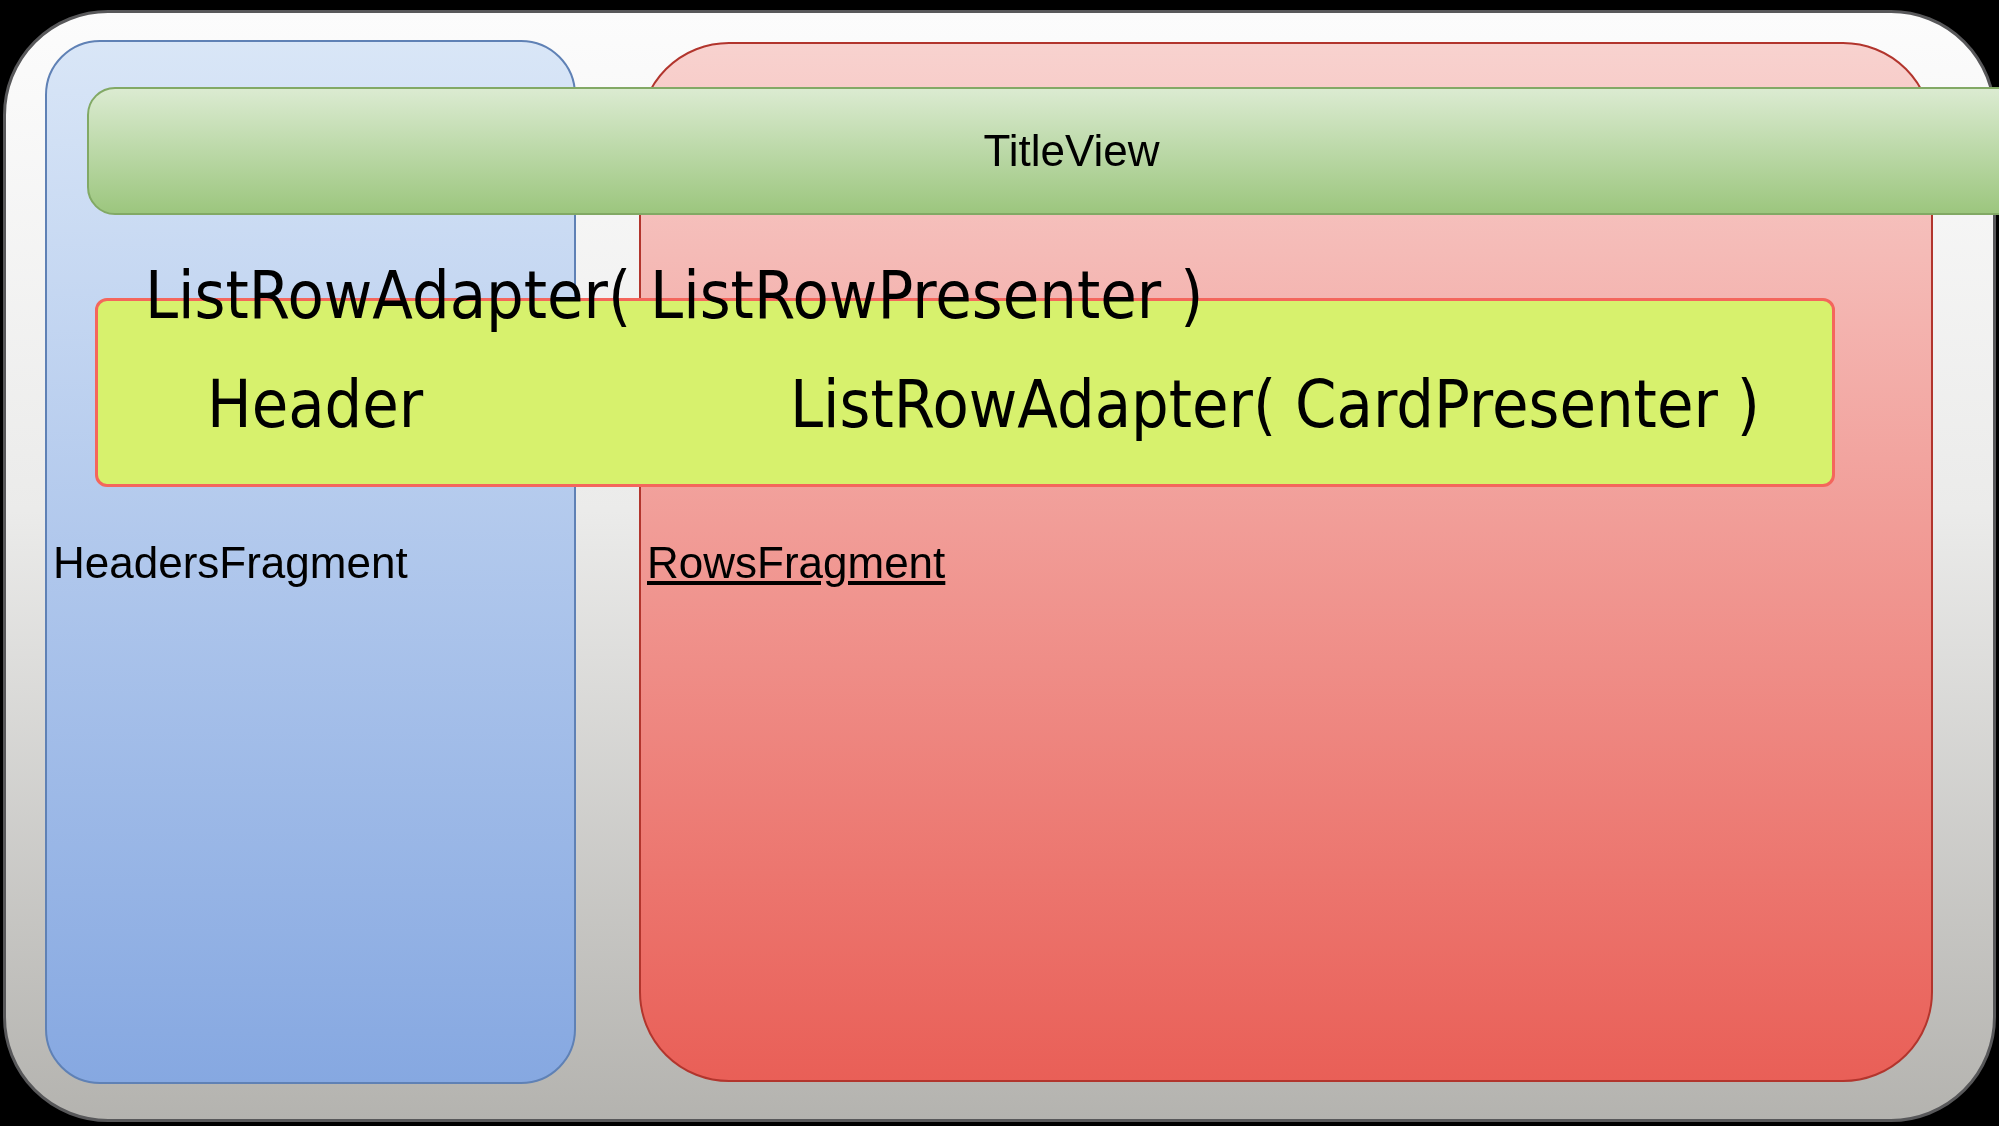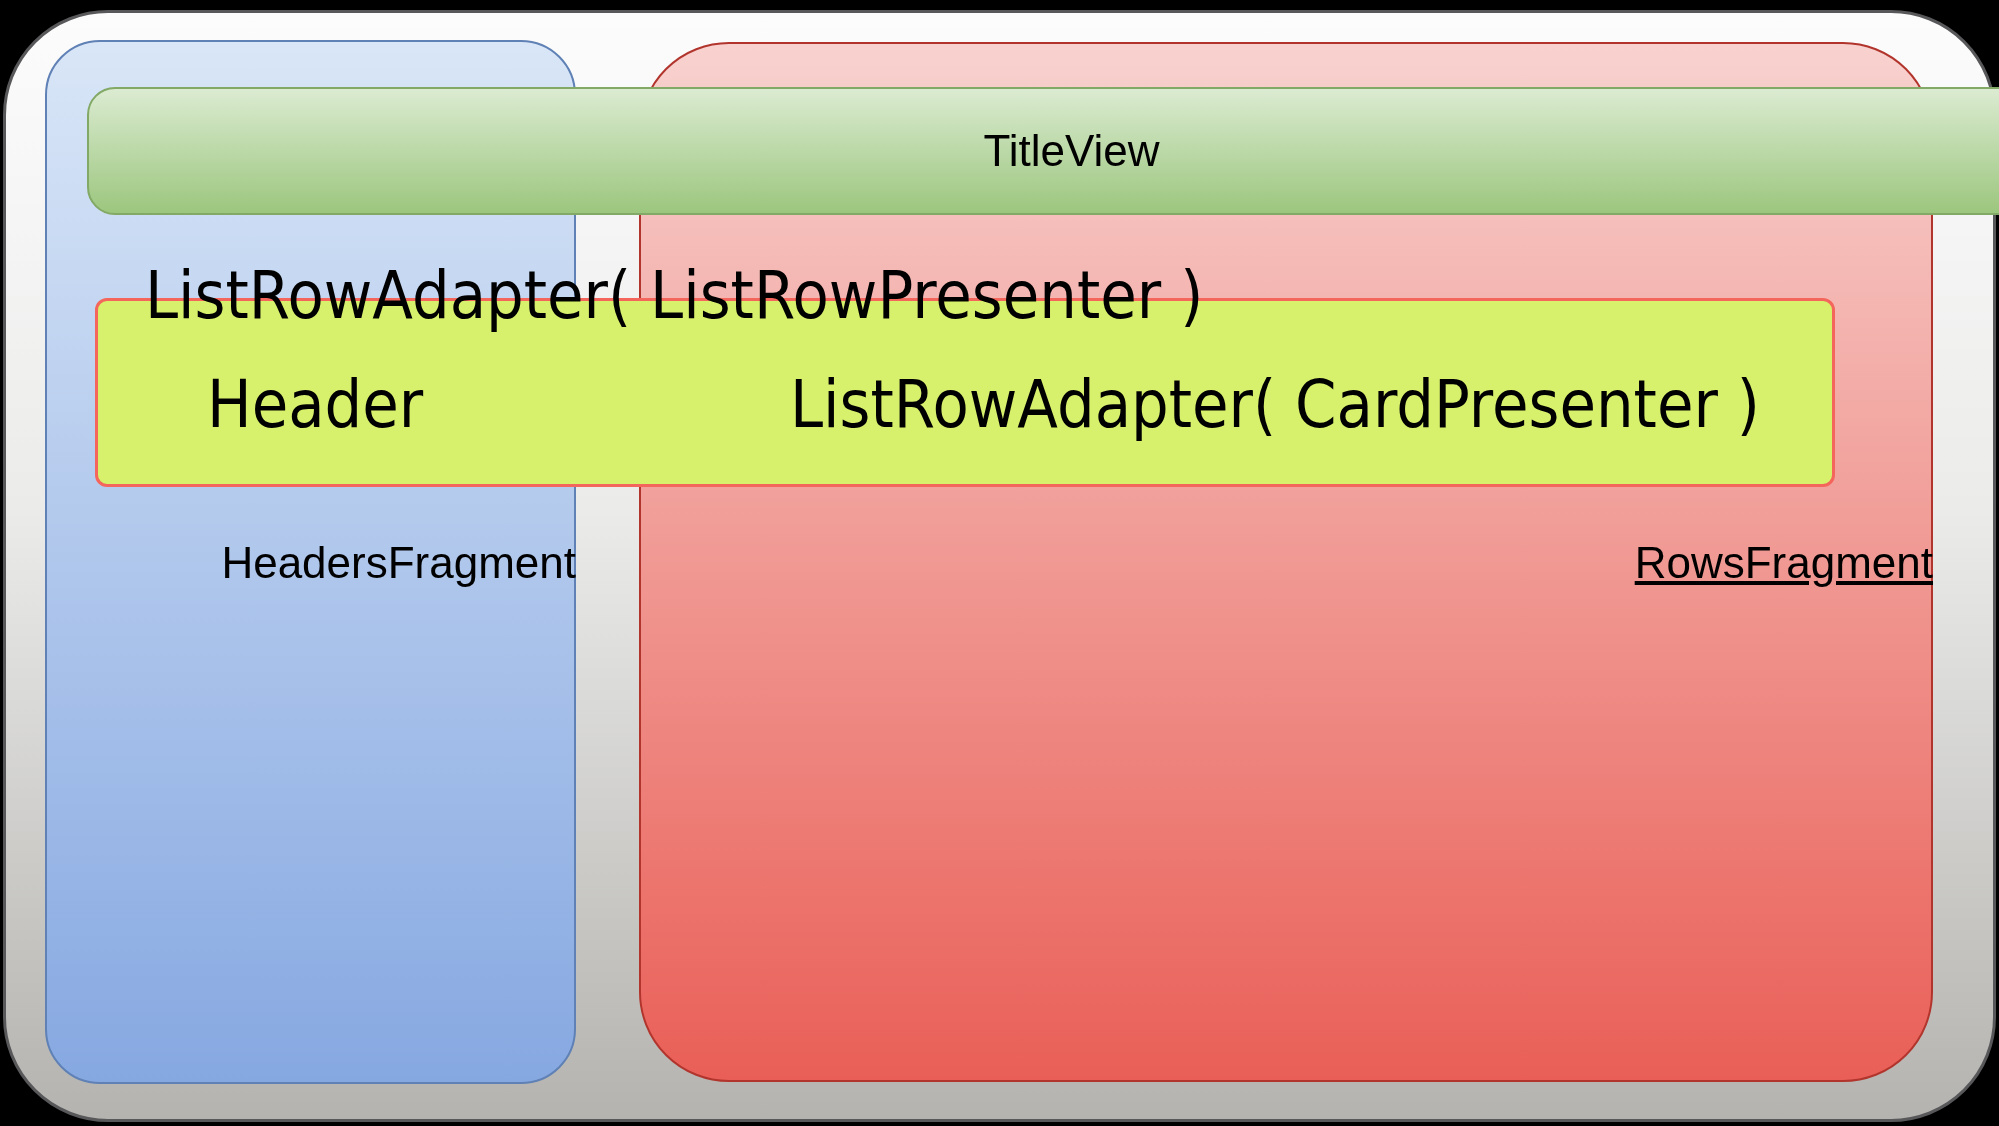--- a/index.html
+++ b/index.html
@@ -45,21 +45,21 @@
     position:absolute;white-space:nowrap;
     font-family:"DejaVu Sans",sans-serif;
     font-size:66px;line-height:66px;
     transform:scaleX(0.9);transform-origin:0 50%;
   }
   .bigtext.row-presenter{left:145px;top:263px;}
   .bigtext.header{left:207px;top:372px;}
   .bigtext.card-presenter{left:790px;top:372px;}
   .smalltext{
     position:absolute;top:537px;height:52px;line-height:52px;
-    font-size:44px;text-align:right;
+    font-size:44px;text-align:left;padding-left:8px;
   }
   .smalltext.headers-label{left:45px;width:531px;}
   .smalltext.rows-label{left:639px;width:1294px;text-decoration:underline;}
 </style>
 </head>
 <body>
 
 <div class="canvas">
   <div class="outer"></div>
 

